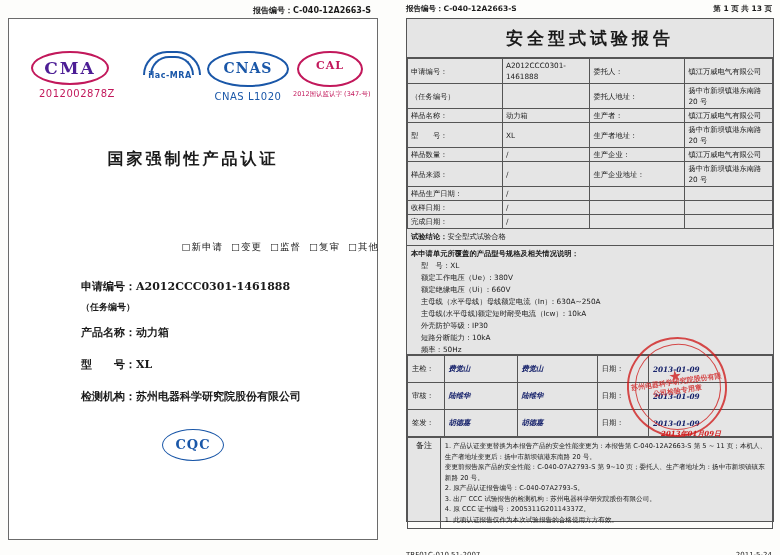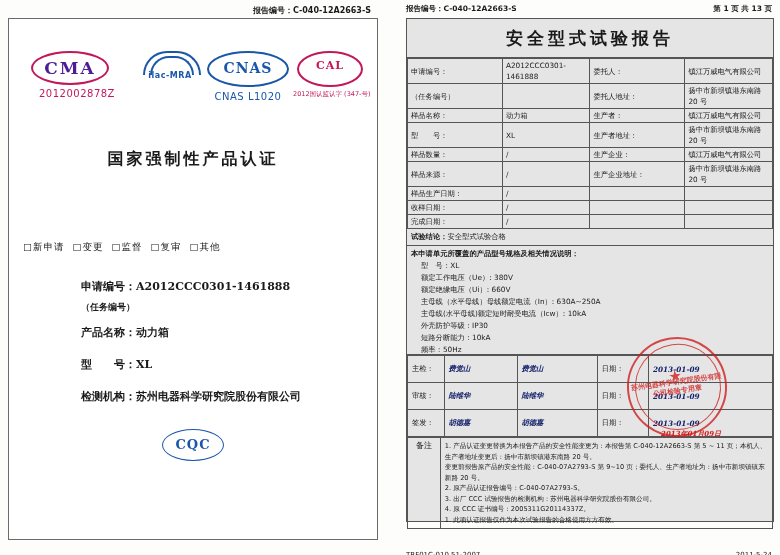--- a/index.html
+++ b/index.html
@@ -86,21 +86,21 @@
     position:absolute;top:130px;left:0;width:368px;text-align:center;
     font-size:16px;font-weight:bold;letter-spacing:3px;
     font-family:"DejaVu Serif","Liberation Serif",serif;
   }
   .left-title2{
     position:absolute;top:172px;left:0;width:368px;text-align:center;
     font-size:24px;font-weight:bold;letter-spacing:3px;
     font-family:"DejaVu Serif","Liberation Serif",serif;
   }
   .checkline{
-    position:absolute;top:222px;left:12px;width:368px;text-align:left;
+    position:absolute;top:222px;left:4px;width:368px;text-align:right;
     font-size:9.5px;letter-spacing:1px;
   }
   .checkline span{margin:0 2px;}
 
   .left-fields{
     position:absolute;top:258px;left:72px;width:290px;
     font-size:11px;line-height:20px;
     font-family:"DejaVu Serif","Liberation Serif",serif;
   }
   .lf-row{margin-bottom:4px;font-weight:bold;}

